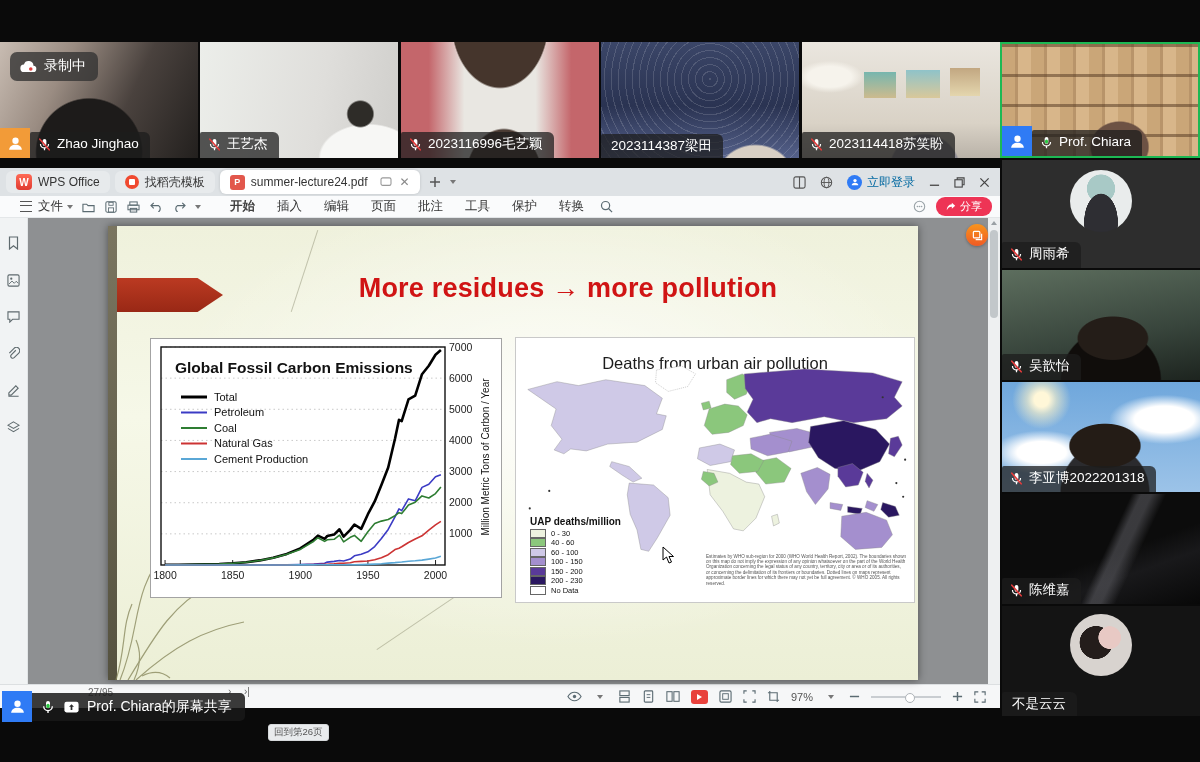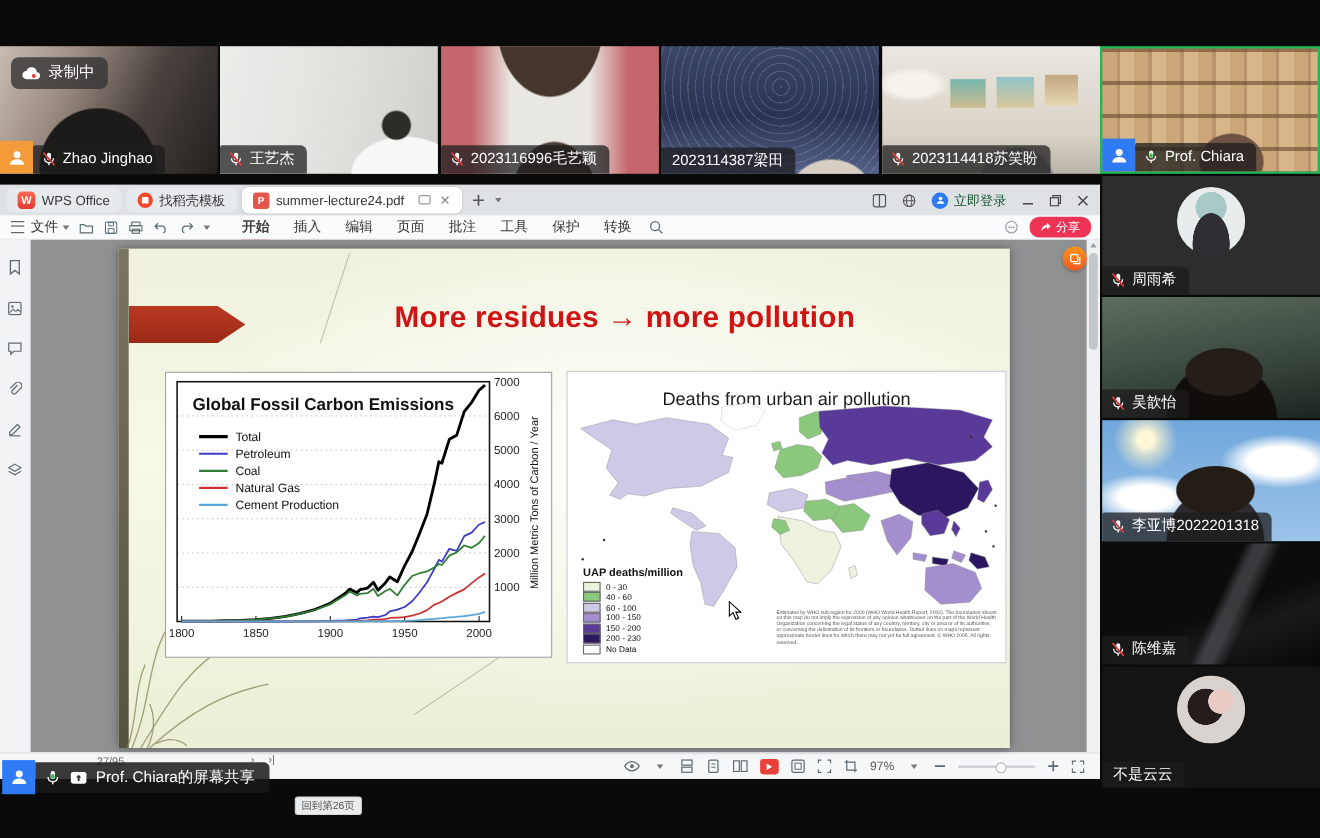--- a/index.html
+++ b/index.html
@@ -74,25 +74,25 @@
   .tab{display:flex;align-items:center;gap:6px;height:22px;padding:0 10px;border-radius:6px;background:#e7eaec;}
   .tab.active{background:#fff;height:24px;box-shadow:0 0 3px rgba(0,0,0,.15);}
   .wlogo{width:16px;height:16px;border-radius:4px;background:linear-gradient(#ff6a55,#e03a31);
       color:#fff;font-size:10px;font-weight:bold;display:flex;align-items:center;justify-content:center;}
   .docericon{width:14px;height:14px;border-radius:50%;background:#f0492f;position:relative;}
   .docericon:after{content:"";position:absolute;left:4px;top:4px;width:6px;height:6px;background:#fff;border-radius:1px;}
   .pdficon{width:15px;height:15px;border-radius:3px;background:#e2574c;color:#fff;font-size:9px;font-weight:bold;
       display:flex;align-items:center;justify-content:center;}
   .tabx{color:#888;font-size:12px;margin-left:2px;}
   .titlebar-right{margin-left:auto;display:flex;align-items:center;gap:14px;margin-right:10px;color:#444;}
-  .login{display:flex;align-items:center;gap:5px;color:#14532d;font-size:12px;}
+  .login{display:flex;align-items:center;gap:5px;color:#0369a1;font-size:12px;}
   .loginav{width:15px;height:15px;border-radius:50%;background:#2f7bf5;display:flex;align-items:center;justify-content:center;}
   .loginav svg{width:10px;height:10px;}
   .menubar{position:absolute;left:0;top:28px;width:100%;height:22px;background:#fafbfc;border-bottom:1px solid #e4e7e9;
-      display:flex;align-items:center;font-size:12.5px;color:#333;box-sizing:border-box;padding-left:10px;font-family:Liberation Serif, serif;}
+      display:flex;align-items:center;font-size:12.5px;color:#333;box-sizing:border-box;padding-left:20px;font-family:Liberation Serif, serif;}
   .menuitem{margin:0 9px;position:relative;padding:2px 2px;}
   .menuitem.active{color:#404040;font-weight:bold;}
   .menuitem.active:after{content:"";position:absolute;left:2px;right:2px;bottom:-3px;height:2px;background:#c7161d;}
   .hamb{width:12px;height:9px;border-top:1.6px solid #555;border-bottom:1.6px solid #555;margin-right:6px;position:relative;}
   .hamb:after{content:"";position:absolute;left:0;top:2.7px;width:100%;height:1.6px;background:#555;}
   .caret{width:0;height:0;border-left:3.5px solid transparent;border-right:3.5px solid transparent;border-top:4px solid #777;margin:0 4px;}
   .mico{display:inline-flex;margin:0 5px;}
   .sharebtn{display:flex;align-items:center;gap:4px;background:#ee3455;color:#fff;font-size:11px;
       border-radius:9px;padding:2px 10px;margin-left:10px;margin-right:8px;}
   .leftrail{position:absolute;left:0;top:50px;width:28px;height:466px;background:#f1f3f4;border-right:1px solid #e2e5e7;

